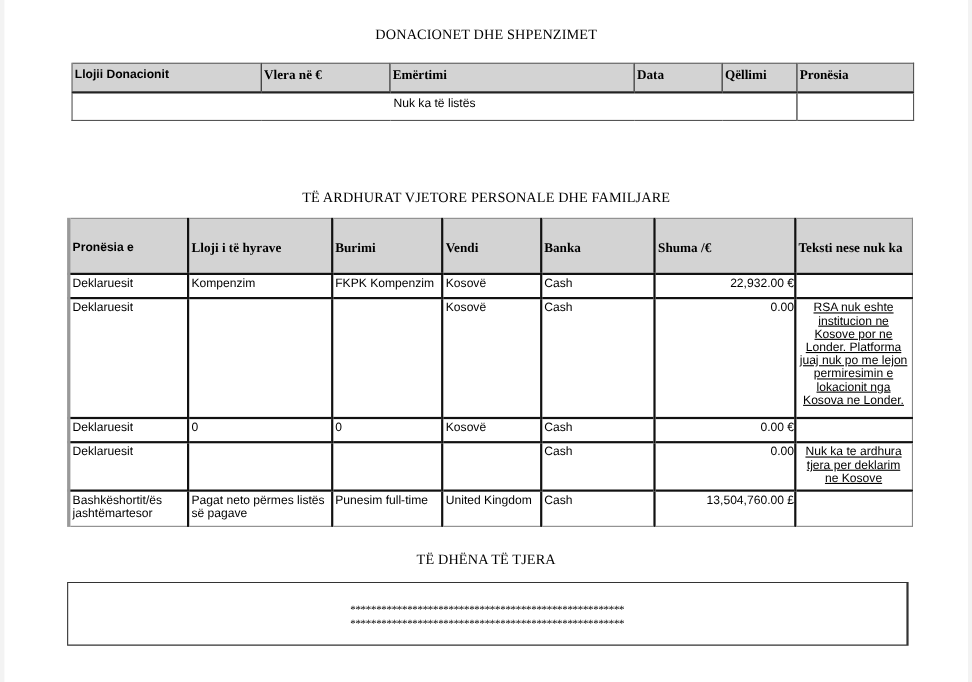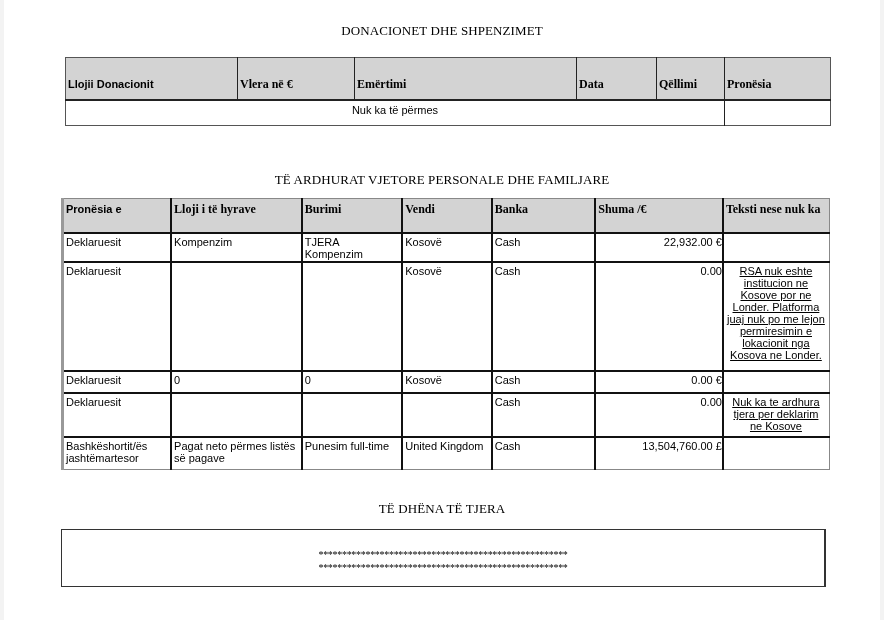--- a/index.html
+++ b/index.html
@@ -19,30 +19,30 @@
     font-family:"Liberation Serif", serif; font-weight:normal; font-size:13px;
     letter-spacing:0.1px;
   }
   table { border-collapse:collapse; position:absolute; table-layout:fixed; }
   td, th {
     font-size:11px; line-height:12px; vertical-align:top; padding:2px 2px 1px 2px;
     text-align:left;
   }
   
   #don { left:65px; top:57px; width:765px; border:1px solid #555; }
-  #don th { background:#d3d3d3; height:20px; border-left:1px solid #222; border-bottom:2px solid #222; font-weight:bold; padding-top:20px;margin-top:36px; }
+  #don th { background:#d3d3d3; height:20px; border-left:1px solid #222; border-bottom:2px solid #222; font-weight:bold; padding-top:4px;margin-top:36px; }
   #don th.serif { font-family:"Liberation Serif", serif; font-size:12px; }
   #don th:first-child { border-left:1px solid #555; }
   #don td { height:20px; border-top:1px solid #222; padding-top:3px; }
   #don td.empty { text-align:center; }
   #don td.last { border-left:1px solid #222; }
 
   
   #inc { left:61px; top:198px; width:769px; border:1px solid #888; border-left:3px solid #999; }
-  #inc th { background:#d3d3d3; height:28px; border-left:2px solid #111; border-bottom:2px solid #111; font-weight:bold; padding-top:4px; font-size:12px; line-height:13px; }
+  #inc th { background:#d3d3d3; height:28px; border-left:2px solid #111; border-bottom:2px solid #111; font-weight:bold; padding-top:20px; font-size:12px; line-height:13px; }
   #inc th.serif { font-family:"Liberation Serif", serif; }
   #inc th.sans { font-family:"Liberation Sans", sans-serif; font-size:11px; }
   #inc th:first-child { border-left:none; }
   #inc td { border-left:2px solid #111; border-top:2px solid #111; padding-top:2px;margin-left:20px; }
   #inc td:first-child { border-left:none; }
   #inc td.num { text-align:right; padding-right:0; }
   #inc td.note { text-align:center; padding-right:3px;text-decoration:underline; }
 
   .other-box {
     position:absolute; left:61px; top:529px; width:762px; height:56px;
@@ -71,21 +71,21 @@
   <tbody>
       <tr>
     <th>Llojii Donacionit</th>
     <th class="serif">Vlera në €</th>
     <th class="serif">Emërtimi</th>
     <th class="serif">Data</th>
     <th class="serif">Qëllimi</th>
     <th class="serif">Pronësia</th>
   </tr>
   <tr>
-    <td colspan="5" class="empty">Nuk ka të përmes</td>
+    <td colspan="5" class="empty">Nuk ka të listës</td>
     <td class="last"></td>
   </tr>
 </tbody>
   </table>
 
 <div class="title" style="top:172px;">TË ARDHURAT VJETORE PERSONALE DHE FAMILJARE</div>
 
 <table id="inc">
   <colgroup>
     <col style="width:108px">
@@ -102,21 +102,21 @@
     <th class="serif">Lloji i të hyrave</th>
     <th class="serif">Burimi</th>
     <th class="serif">Vendi</th>
     <th class="serif">Banka</th>
     <th class="serif">Shuma /€</th>
     <th class="serif">Teksti nese nuk ka</th>
   </tr>
   <tr style="height:22px">
     <td>Deklaruesit</td>
     <td>Kompenzim</td>
-    <td>TJERA Kompenzim</td>
+    <td>FKPK Kompenzim</td>
     <td>Kosovë</td>
     <td>Cash</td>
     <td class="num">22,932.00 €</td>
     <td class="note"></td>
   </tr>
   <tr style="height:109px">
     <td>Deklaruesit</td>
     <td></td>
     <td></td>
     <td>Kosovë</td>

